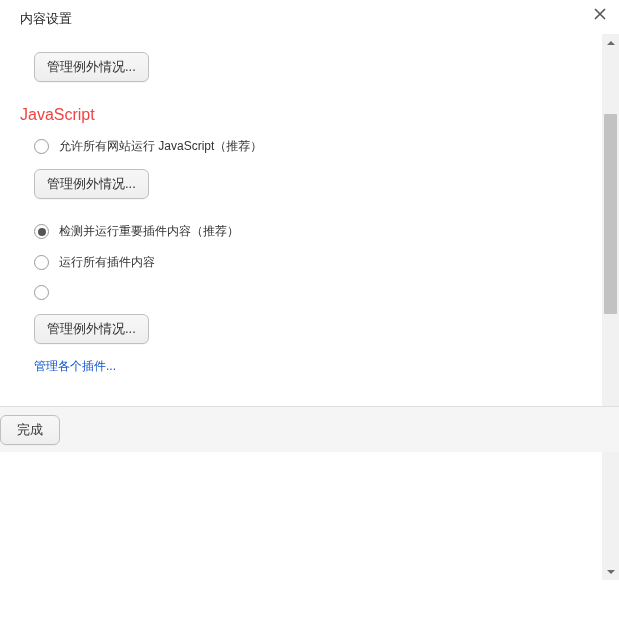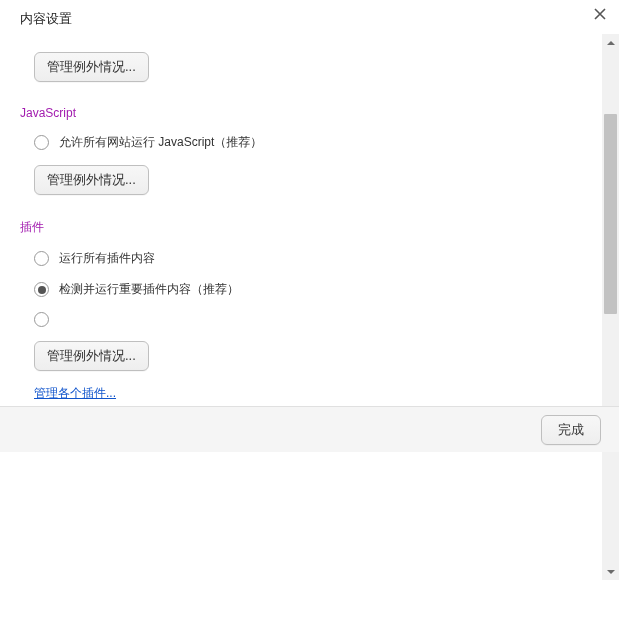--- a/index.html
+++ b/index.html
@@ -50,22 +50,22 @@
     border: 1px solid #bfbfbf;
     border-radius: 6px;
     padding: 5px 12px;
     font-size: 13px;
     color: #333;
     cursor: pointer;
     box-shadow: 0 1px 0 rgba(0,0,0,0.03);
   }
   .section { margin-top: 24px; }
   .section-title {
-    font-size: 12px;
-    color: #a21caf;
+    font-size: 16px;
+    color: #ef4444;
     margin: 0 0 14px 0;
   }
   .radio-row {
     display: flex;
     align-items: center;
     margin: 0 0 14px 14px;
   }
   .radio {
     width: 13px;
     height: 13px;
@@ -86,21 +86,20 @@
     background: #555;
     border-radius: 50%;
   }
   .radio-label {
     color: #333;
     font-size: 12px;
   }
   .btn-indent { margin-left: 14px; }
   .link {
     color: #1155cc;
-    text-decoration: underline;
     cursor: pointer;
     margin-left: 14px;
     font-size: 12px;
   }
   
   .scrollbar-track {
     position: absolute;
     top: 34px;
     right: 0;
     width: 17px;
@@ -129,21 +128,21 @@
   .footer {
     position: absolute;
     bottom: 0;
     left: 0;
     right: 0;
     height: 46px;
     background: #f5f5f5;
     border-top: 1px solid #e0e0e0;
     display: flex;
     align-items: center;
-    justify-content: flex-end;
+    justify-content: flex-start;
     padding-right: 18px;
     box-sizing: border-box;
   }
   .footer .btn { padding: 5px 16px; }
 </style>
 </head>
 <body>
 
 <div class="dialog">
 
@@ -171,30 +170,29 @@
       </div>
 
 
       <button class="btn btn-indent">管理例外情况...</button>
     </div>
 
     
 
     
     <div class="section">
-      <div class="section-title">插件</div>
+
+      <div class="radio-row">
+        <span class="radio checked"></span>
+        <span class="radio-label">检测并运行重要插件内容（推荐）</span>
+      </div>
 
       <div class="radio-row">
         <span class="radio"></span>
         <span class="radio-label">运行所有插件内容</span>
-      </div>
-
-      <div class="radio-row">
-        <span class="radio checked"></span>
-        <span class="radio-label">检测并运行重要插件内容（推荐）</span>
       </div>
 
       <div class="radio-row">
         <span class="radio"></span>
       </div>
 
       <button class="btn btn-indent">管理例外情况...</button>
 
       <div style="margin-top:14px;">
         <a class="link">管理各个插件...</a>

